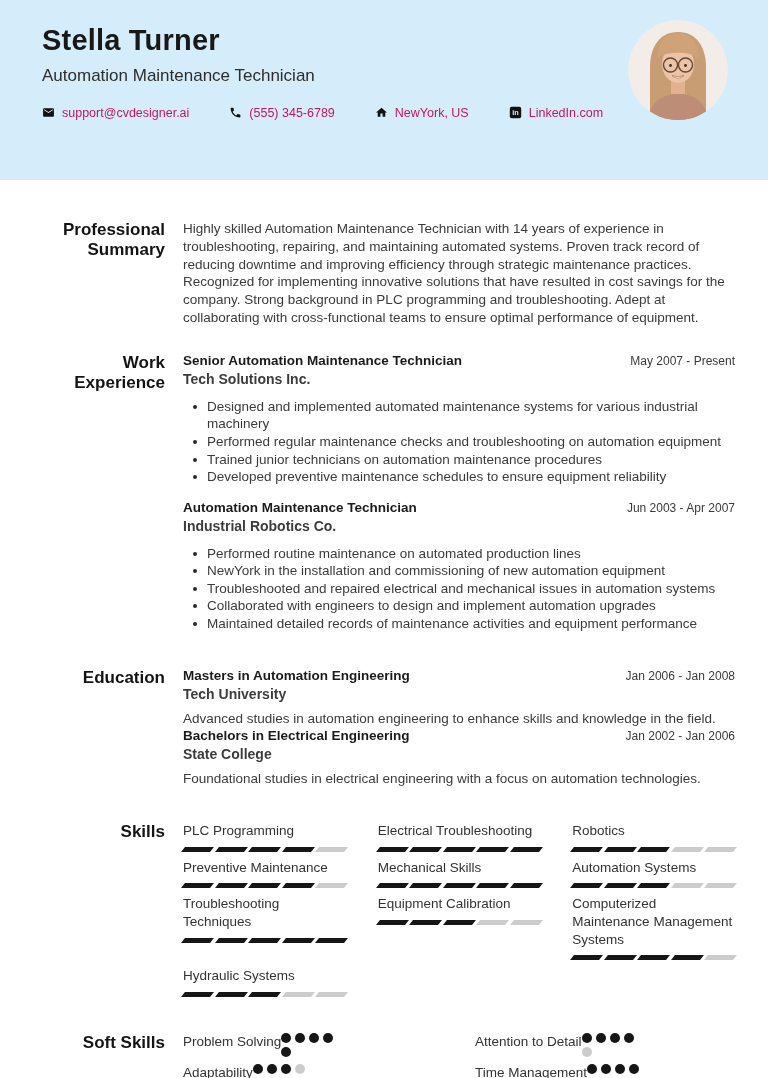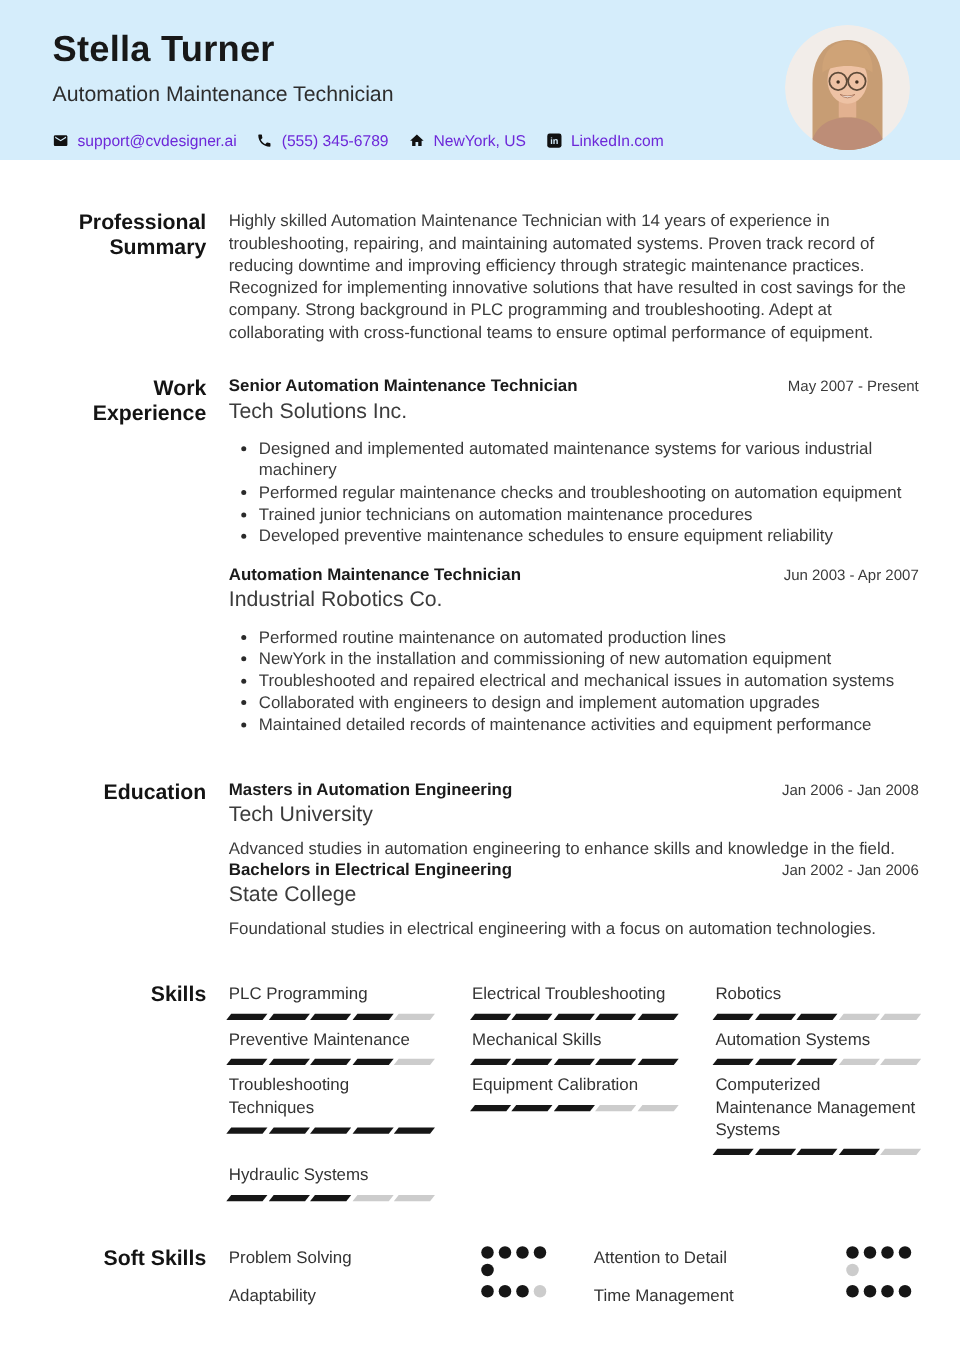--- a/index.html
+++ b/index.html
@@ -3,64 +3,64 @@
 <meta charset="utf-8">
 <style>
   html, body { margin:0; padding:0; }
   body {
     width:768px; height:1078px; overflow:hidden; background:#ffffff;
     font-family:"Liberation Sans", sans-serif; color:#3c3c3c;
     -webkit-font-smoothing:antialiased;
   }
   
   .header {
-    position:relative; height:128px; box-sizing:border-box;
+    position:relative; height:180px; box-sizing:border-box;
     background:var(--header-bg,#d5edfb); padding:25px 0 0 42px;
   }
   .name { margin:0; font-size:29px; line-height:1.1; font-weight:700; color:#181818; letter-spacing:.2px; }
   .subtitle { margin-top:9px; font-size:17px; color:#2d2d2d; }
-  .contacts { margin-top:20px; display:flex; align-items:flex-start; gap:16px; font-size:12.5px; color:#6d28d9; }
+  .contacts { margin-top:20px; display:flex; align-items:flex-start; gap:40px; font-size:12.5px; color:#be185d; }
   .contact { display:flex; align-items:center; gap:7px; }
   .cicon { width:13px; height:13px; fill:#111; flex:0 0 auto; }
   .avatar {
     position:absolute; top:20px; right:40px; width:100px; height:100px;
     border-radius:50%; overflow:hidden;
   }
   
   main { padding:40px 33px 0 0; }
   .sec { display:grid; grid-template-columns:165px 1fr; column-gap:18px; align-items:start; margin-bottom:36px; }
   .sec.summary-sec { margin-bottom:26px; }
   .sec-h {
     margin:0; padding-left:30px; box-sizing:border-box; text-align:right;
     font-size:17px; line-height:1.18; font-weight:700; color:#141414;
   }
   .body-text { margin:0; font-size:13.5px; line-height:1.32; color:#3b3b3b; }
   
   .row { display:flex; justify-content:space-between; align-items:baseline; }
   .item-title { margin:0; font-size:13.5px; font-weight:700; color:#1b1b1b; }
   .date { font-size:12px; color:#3a3a3a; white-space:nowrap; margin-left:14px; }
-  .subline { margin-top:3px; font-size:17px; color:#3c3c3c; }
+  .subline { margin-top:3px; font-size:14px; color:#3c3c3c;font-weight:bold; }
   .job ul { margin:11px 0 0; padding:0; list-style:none; }
   .job li { position:relative; padding-left:24px; font-size:13.5px; line-height:1.3; color:#3b3b3b; }
   .job li::before {
     content:""; position:absolute; left:10px; top:7px;
     width:4px; height:4px; border-radius:50%; background:#2a2a2a;
   }
   .job + .job { margin-top:14px; }
   .degree .desc { margin:9px 0 0; font-size:13.5px; color:#3b3b3b; }
   .degree + .degree { margin-top:2px; }
   
   .skill-grid { display:grid; grid-template-columns:1fr 1fr 1fr; column-gap:32px; row-gap:7px; }
   .skill-name { font-size:13.5px; color:#333; margin-bottom:7px; line-height:1.3; }
   .meter.bar { display:flex; gap:5px; height:5px; }
   .bar span { flex:1; background:var(--meter-empty,#cccccc); transform:skewX(-38deg); }
   .bar span.filled { background:var(--meter-filled,#161616); }
   
   .soft-grid { display:grid; grid-template-columns:1fr 1fr; column-gap:32px; row-gap:7px; }
-  .soft { display:flex; justify-content:space-between; align-items:flex-start; }
+  .soft { display:flex; align-items:flex-start; }
   .soft-name { font-size:13.5px; color:#333; padding-top:1px; }
   .meter.dots { width:58px; display:flex; flex-wrap:wrap; gap:4px; }
   .dots span { width:10px; height:10px; border-radius:50%; background:var(--meter-empty,#cccccc); }
   .dots span.filled { background:var(--meter-filled,#161616); }
 </style>
 </head>
 <body>
 
 <div class="page">
 

